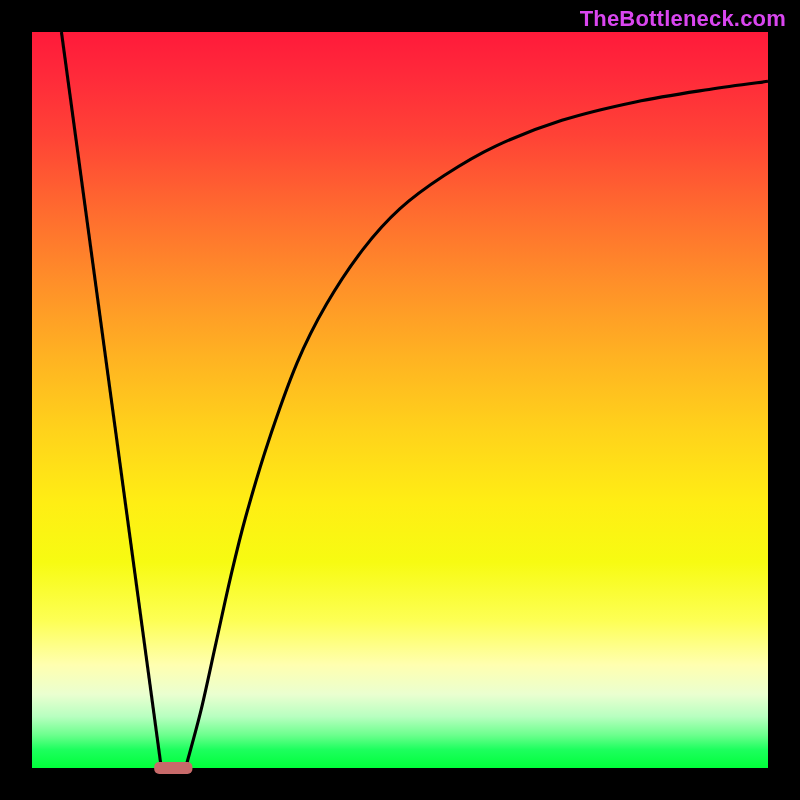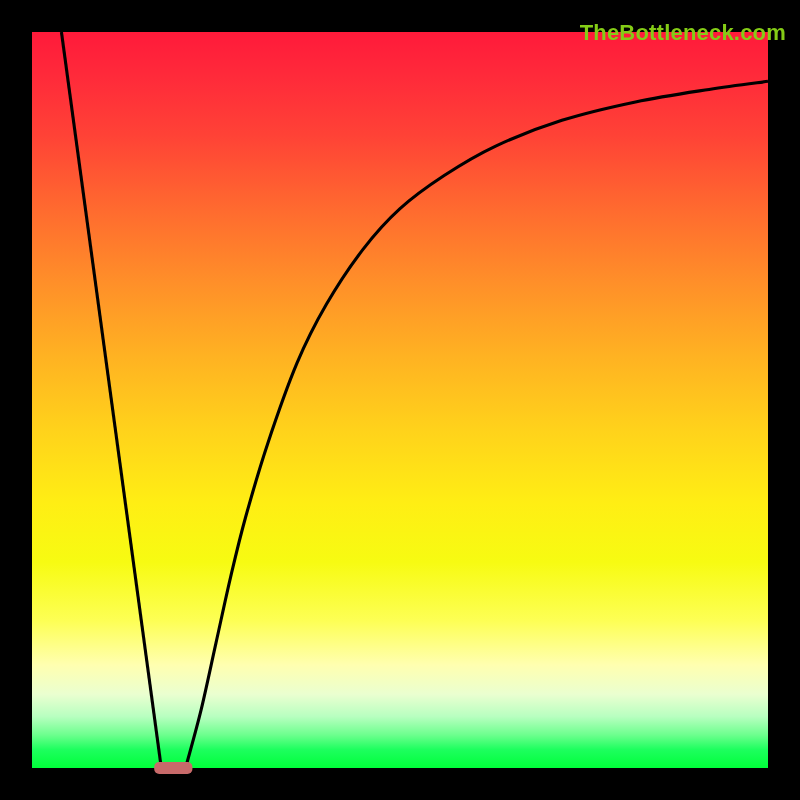--- a/index.html
+++ b/index.html
@@ -48,26 +48,26 @@
     stroke-width: 3.1;
     stroke-linejoin: round;
     stroke-linecap: butt;
   }
   .marker {
     fill: #c86a6a;
     stroke: none;
   }
   .watermark {
     position: absolute;
-    top: 20px;
+    top: 6px;
     right: 14px;
     font-family: Arial, Helvetica, sans-serif;
     font-size: 22px;
     font-weight: 600;
-    color: #84cc16;
+    color: #d946ef;
     letter-spacing: 0.2px;
     user-select: none;
   }
 </style>
 </head>
 <body>
 
 <div class="stage">
   <div class="plot">
     <svg viewBox="0 0 736 736">

